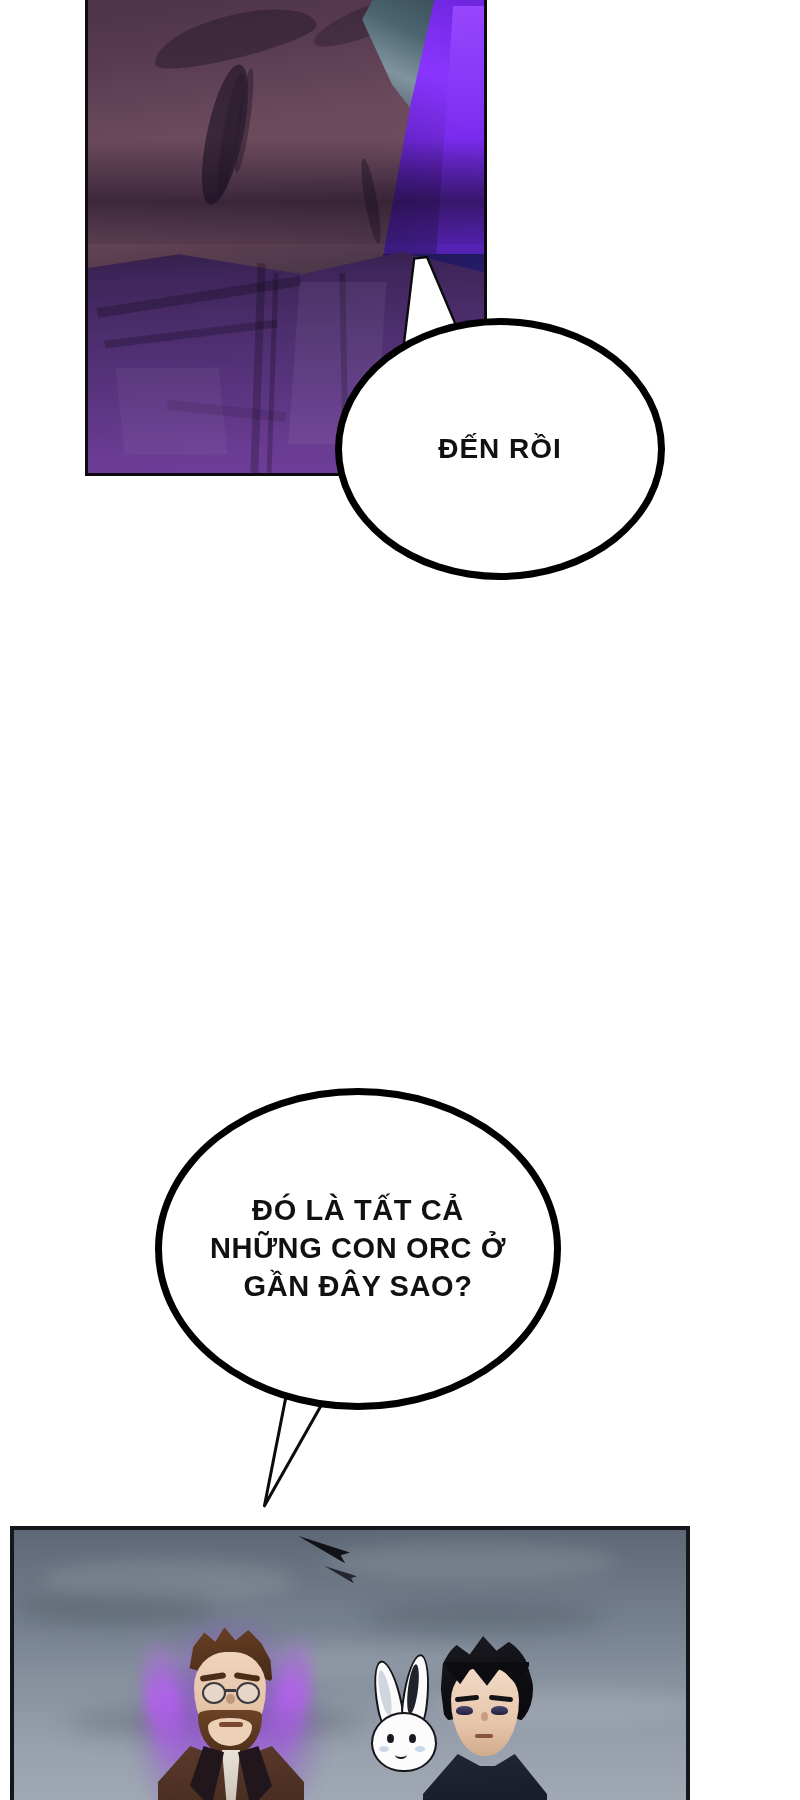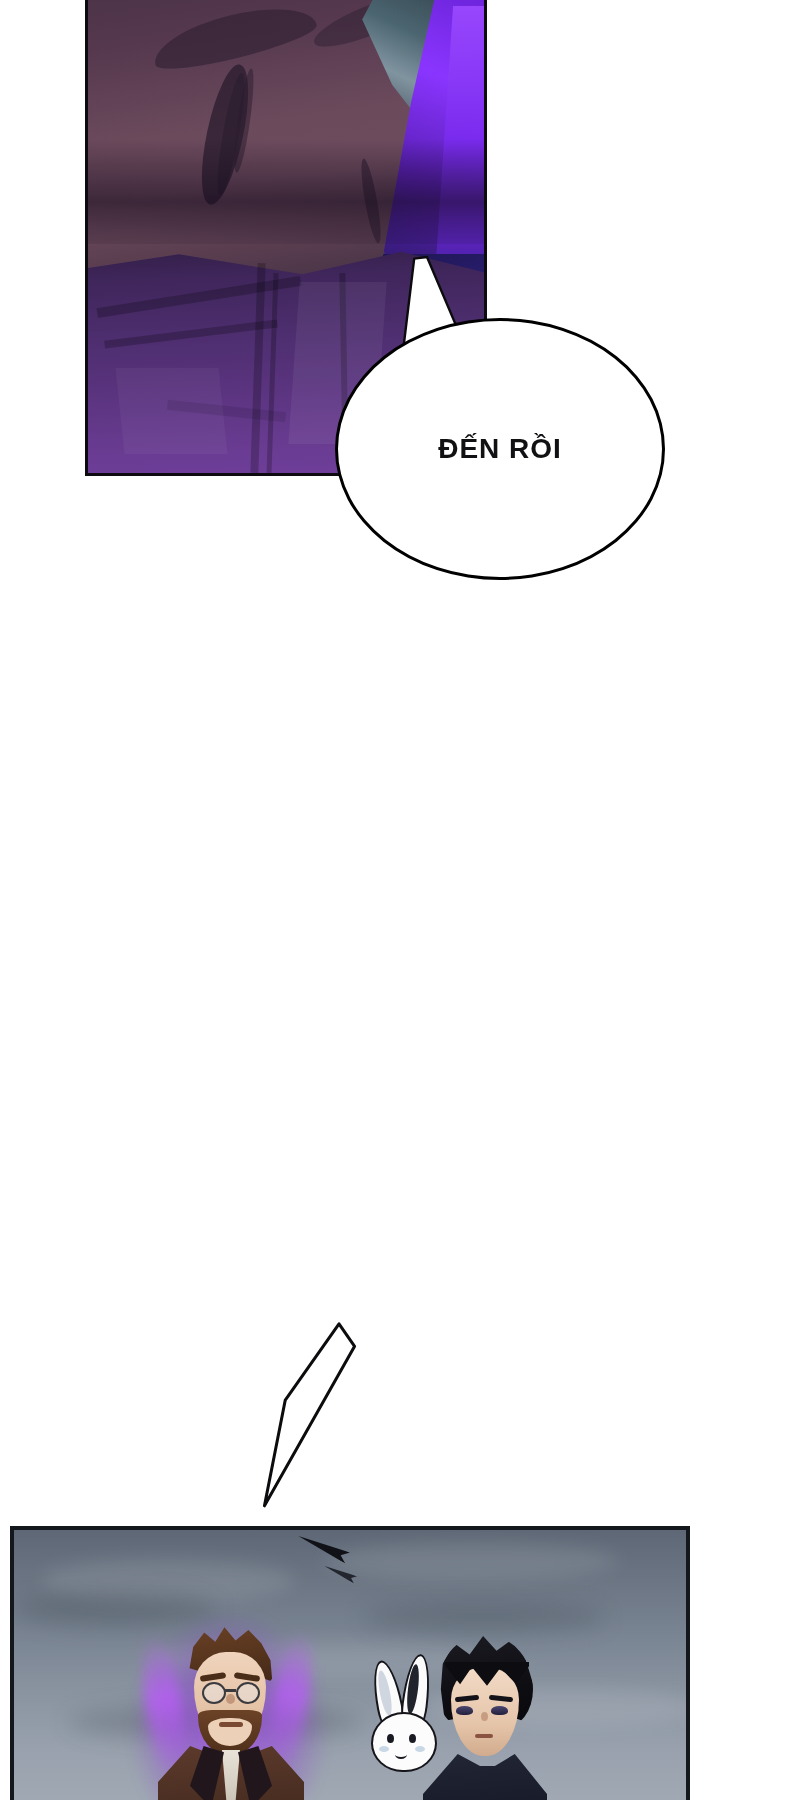--- a/index.html
+++ b/index.html
@@ -155,21 +155,21 @@
   .rb-eyeL,.rb-eyeR{position:absolute;width:7px;height:9px;background:#1a1a22;border-radius:50%;}
   .rb-cheek{position:absolute;width:10px;height:6px;background:rgba(150,180,210,.5);border-radius:50%;}
   .rb-mouth{position:absolute;left:26px;top:90px;width:12px;height:7px;
     border-bottom:2px solid #1a1a22;border-radius:0 0 50% 50%;}
 
   
   .spark{position:absolute;background:#101218;clip-path:polygon(0 50%,100% 0,86% 52%,100% 100%);}
 
   
   .bubble{
-    position:absolute;background:#ffffff;border:3px solid #000000;
+    position:absolute;background:#ffffff;border:7px solid #000000;
     border-radius:50%;display:flex;align-items:center;justify-content:center;
     text-align:center;box-sizing:border-box;z-index:20;
   }
   .bubble .btxt{
     color:#111114;font-weight:700;letter-spacing:.5px;
     font-family:"Liberation Sans", sans-serif;line-height:1.30;
     white-space:pre-line;
   }
   #bubble1{left:335px;top:318px;width:330px;height:262px;}
   #bubble1 .btxt{font-size:28px;letter-spacing:1px;}
@@ -225,20 +225,25 @@
   </svg>
 
   <div class="bubble" id="bubble1">
     <div class="btxt">ĐẾN RỒI</div>
   </div>
 
   <svg id="tail2" class="tail" width="150" height="230" viewBox="0 0 150 230" style="left:235px;top:1320px;">
     <path d="M 120 4 L 138 30 L 34 214 L 58 92 Z" fill="#ffffff" stroke="#0c0c0e" stroke-width="3.5" stroke-linejoin="round"></path>
   </svg>
 
+  <div class="bubble" id="bubble2">
+    <div class="btxt">ĐÓ LÀ TẤT CẢ
+NHỮNG CON ORC Ở
+GẦN ĐÂY SAO?</div>
+  </div>
 
   <div class="panel-bottom">
     <div class="pb-sky"></div>
 
     <div class="pb-cloud" style="left:4%;top:10%;width:38%;height:16%;"></div>
     <div class="pb-cloud" style="left:46%;top:4%;width:44%;height:14%;"></div>
     <div class="pb-cloud" style="left:20%;top:40%;width:54%;height:12%;"></div>
     <div class="pb-cloud" style="left:62%;top:56%;width:40%;height:14%;"></div>
     <div class="pb-dark" style="left:0%;top:22%;width:30%;height:12%;"></div>
     <div class="pb-dark" style="left:52%;top:26%;width:36%;height:10%;"></div>

